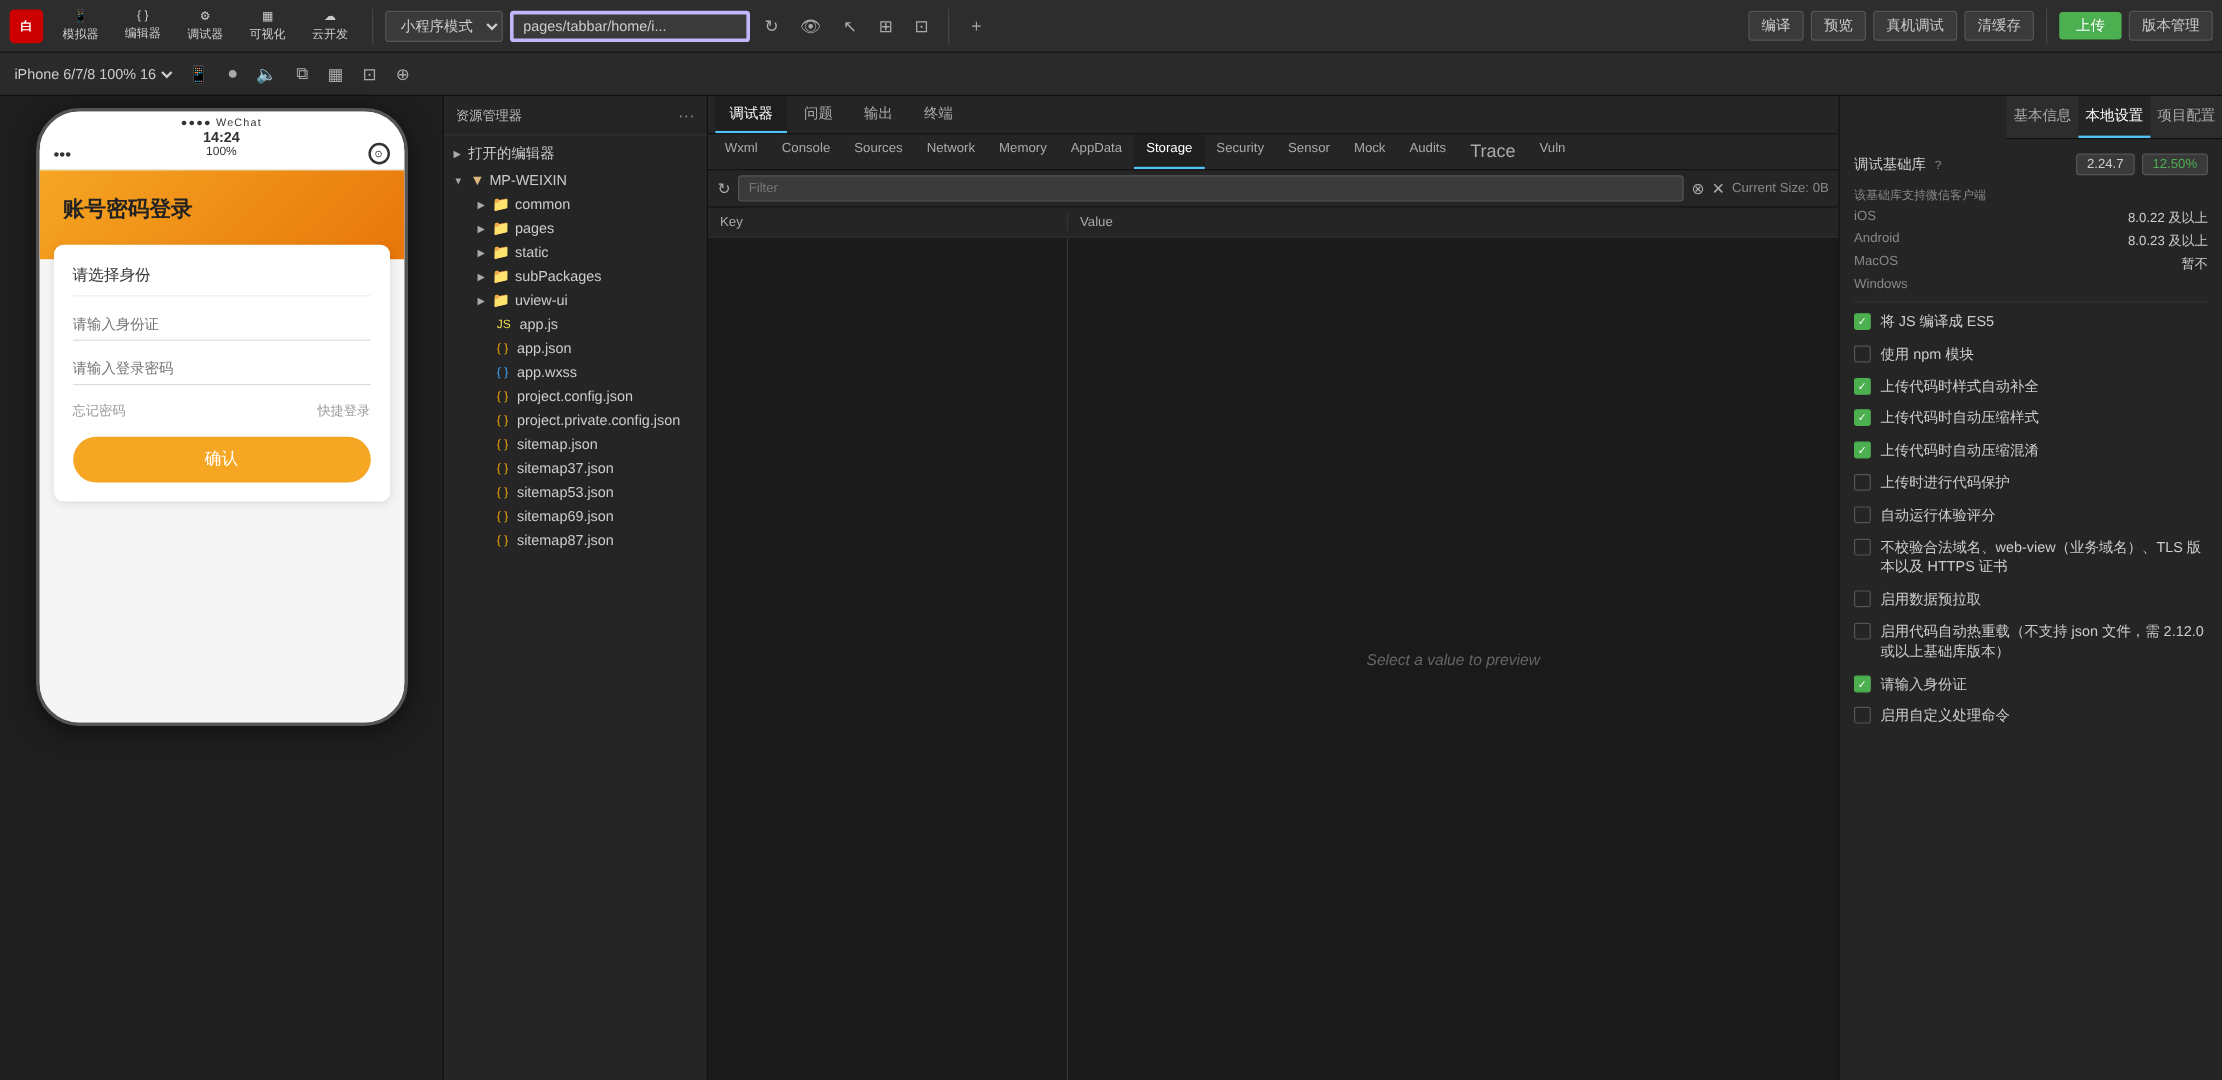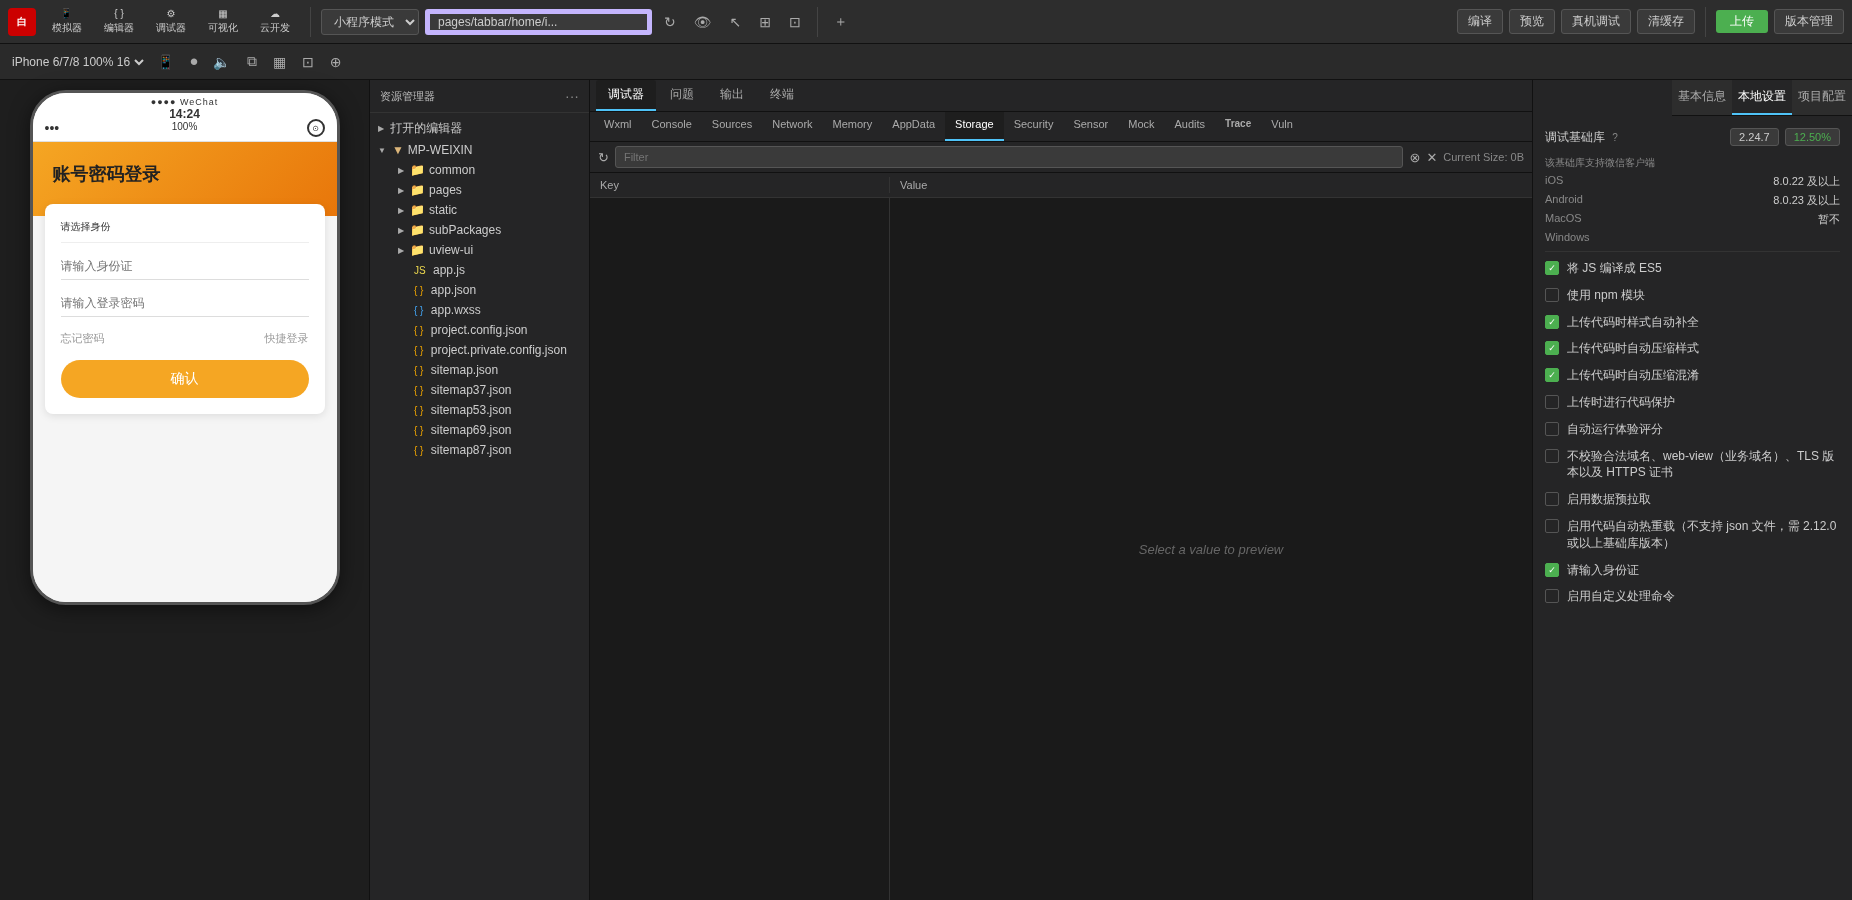--- a/index.html
+++ b/index.html
@@ -56,27 +56,27 @@
       background: #3a3a3a;
       border: 1px solid #555;
       color: #ccc;
       padding: 3px 8px;
       border-radius: 3px;
       font-size: 12px;
       height: 26px;
     }
     .path-bar {
       background: #3a3a3a;
-      border: 5px solid #c4b5fd;
+      border: 3px solid #c4b5fd;
       color: #ccc;
       padding: 3px 8px;
       border-radius: 3px;
       font-size: 12px;
       height: 26px;
-      width: 227px;
+      width: 200px;
     }
     .top-right-btns {
       margin-left: auto;
       display: flex; align-items: center; gap: 6px;
     }
     .top-right-btn {
       background: #3a3a3a; border: 1px solid #555; color: #ccc;
       padding: 3px 10px; border-radius: 3px; font-size: 12px; cursor: pointer;
     }
     .green-btn {
@@ -165,21 +165,21 @@
       font-size: 18px; font-weight: bold; color: #222;
     }
     .phone-form-area {
       background: #fff;
       margin: -12px 12px 0;
       border-radius: 8px;
       padding: 16px;
       box-shadow: 0 2px 8px rgba(0,0,0,0.1);
     }
     .phone-form-label {
-      font-size: 10px; color: #333; margin-bottom: 8px;
+      font-size: 13px; color: #333; margin-bottom: 8px;
     }
     .phone-form-input {
       width: 100%; border-bottom: 1px solid #ddd; padding: 6px 0;
       font-size: 12px; color: #999; margin-bottom: 10px;
       background: transparent; border-top: none; border-left: none; border-right: none;
       outline: none;
     }
     .phone-form-links {
       display: flex; justify-content: space-between;
       font-size: 11px; color: #999; margin-top: 4px;
@@ -640,21 +640,21 @@
         <div style="padding:6px 10px; font-size:11px; color:#aaa; cursor:pointer; white-space:nowrap;">Console</div>
         <div style="padding:6px 10px; font-size:11px; color:#aaa; cursor:pointer; white-space:nowrap;">Sources</div>
         <div style="padding:6px 10px; font-size:11px; color:#aaa; cursor:pointer; white-space:nowrap;">Network</div>
         <div style="padding:6px 10px; font-size:11px; color:#aaa; cursor:pointer; white-space:nowrap;">Memory</div>
         <div style="padding:6px 10px; font-size:11px; color:#aaa; cursor:pointer; white-space:nowrap;">AppData</div>
         <div style="padding:6px 10px; font-size:11px; color:#fff; cursor:pointer; white-space:nowrap; border-bottom:2px solid #4fc3f7; background:#1e1e1e;">Storage</div>
         <div style="padding:6px 10px; font-size:11px; color:#aaa; cursor:pointer; white-space:nowrap;">Security</div>
         <div style="padding:6px 10px; font-size:11px; color:#aaa; cursor:pointer; white-space:nowrap;">Sensor</div>
         <div style="padding:6px 10px; font-size:11px; color:#aaa; cursor:pointer; white-space:nowrap;">Mock</div>
         <div style="padding:6px 10px; font-size:11px; color:#aaa; cursor:pointer; white-space:nowrap;">Audits</div>
-        <div style="padding:6px 10px; font-size:10px; color:#aaa; cursor:pointer; white-space:nowrap;font-weight:bold;">Trace</div>
+        <div style="padding:6px 10px; font-size:15px; color:#aaa; cursor:pointer; white-space:nowrap;">Trace</div>
         <div style="padding:6px 10px; font-size:11px; color:#aaa; cursor:pointer; white-space:nowrap;">Vuln</div>
       </div>
     </div>
 
     <div class="storage-toolbar">
       <button class="refresh-btn">↻</button>
       <input class="filter-input" type="text" placeholder="Filter" style="">
       <button class="clear-btn">⊗</button>
       <button class="clear-btn">✕</button>
       <span class="current-size">Current Size: 0B</span>

